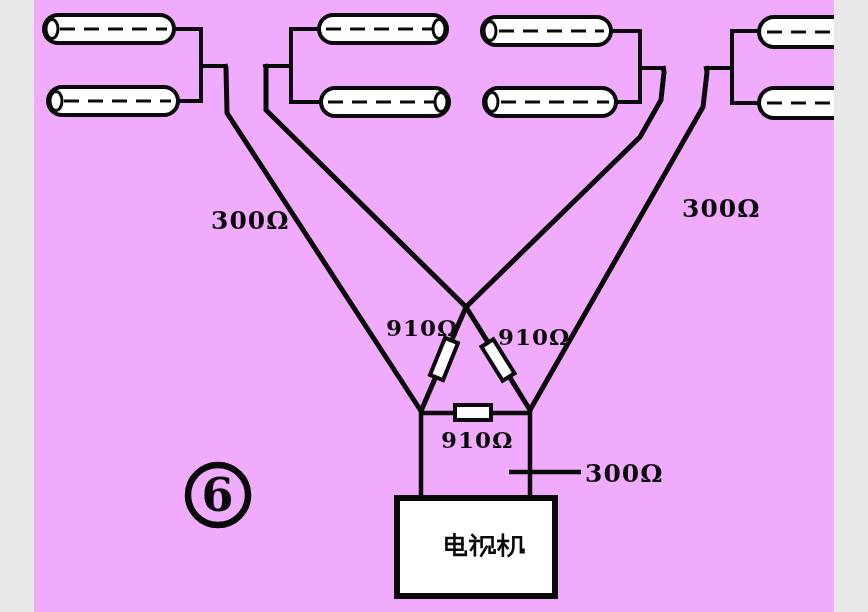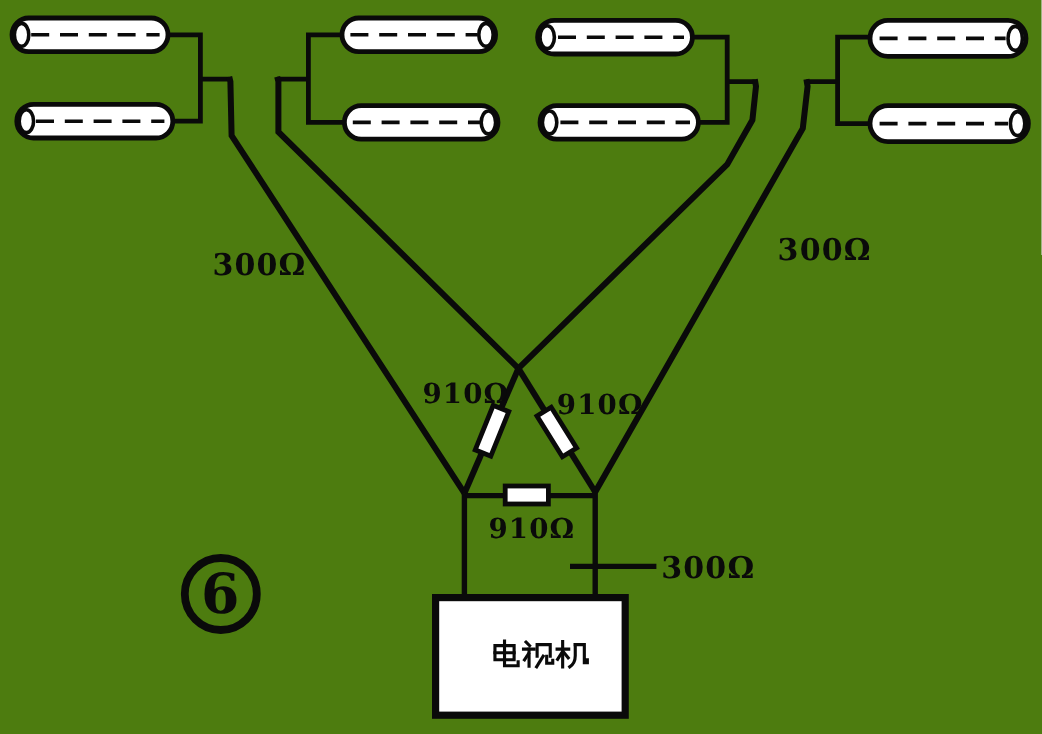--- a/index.html
+++ b/index.html
@@ -1,20 +1,20 @@
 <!DOCTYPE html>
 <html><head>
 <meta charset="utf-8">
 <style>
   html,body{margin:0;padding:0;background:#e8e8e8;}
   .canvas{
     position:relative;
-    width:868px;height:612px;
+    width:800px;height:612px;
     margin:0 auto;
-    background:#4d7c0f;
+    background:#f0abfc;
     font-family:"DejaVu Serif", serif;
     overflow:hidden;
   }
   svg{display:block;}
   .lbl{
     font-family:"DejaVu Serif", serif;
     font-weight:bold;
     fill:#0a0a0a;
     letter-spacing:1px;
   }

